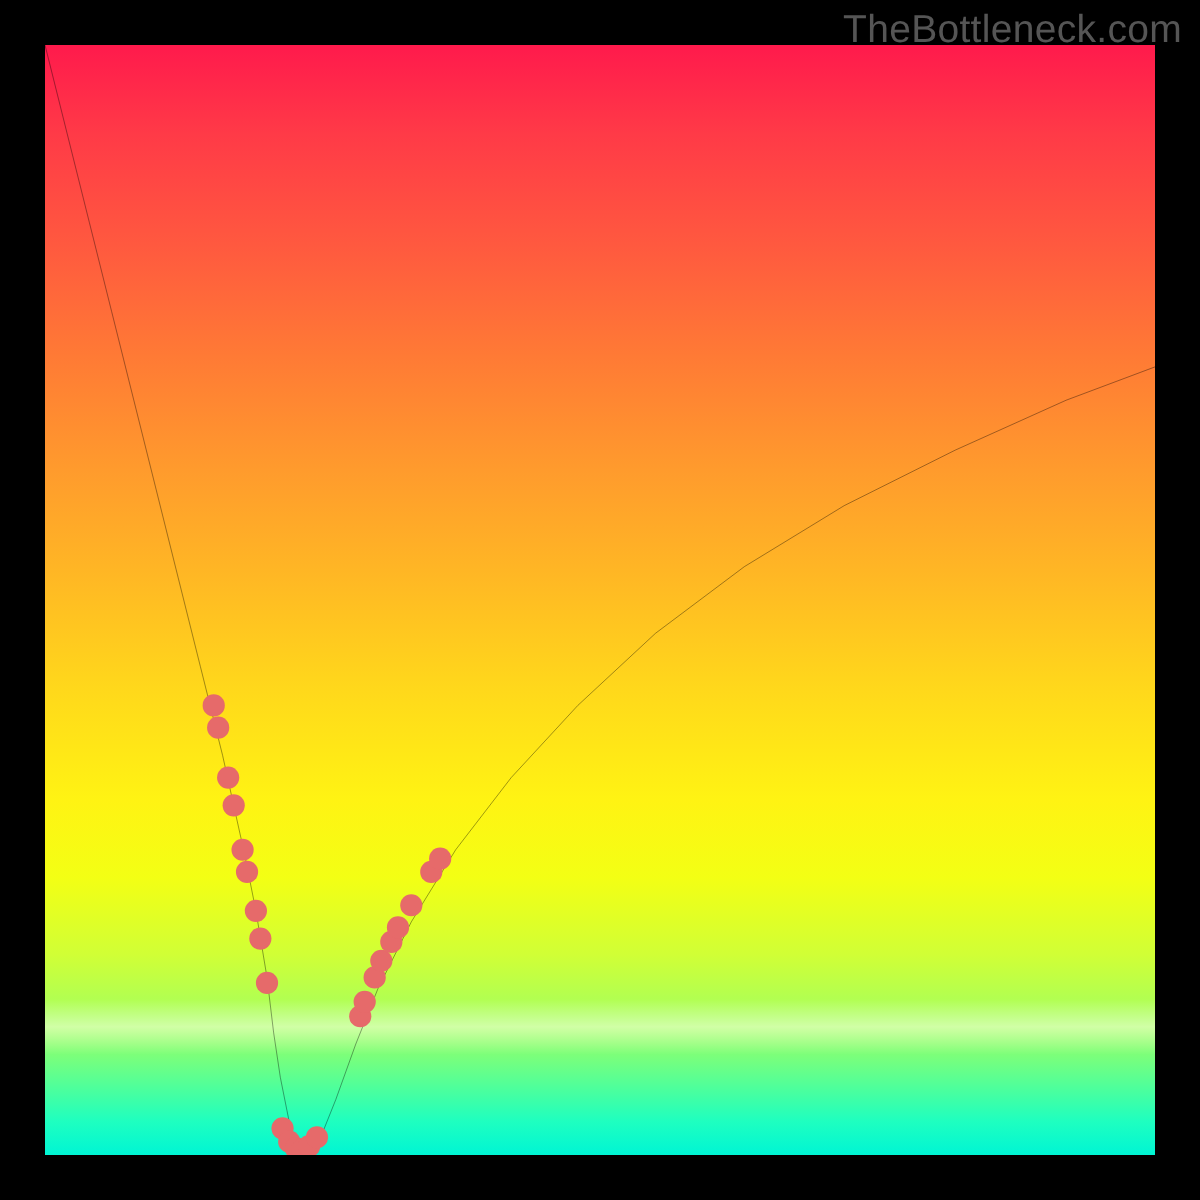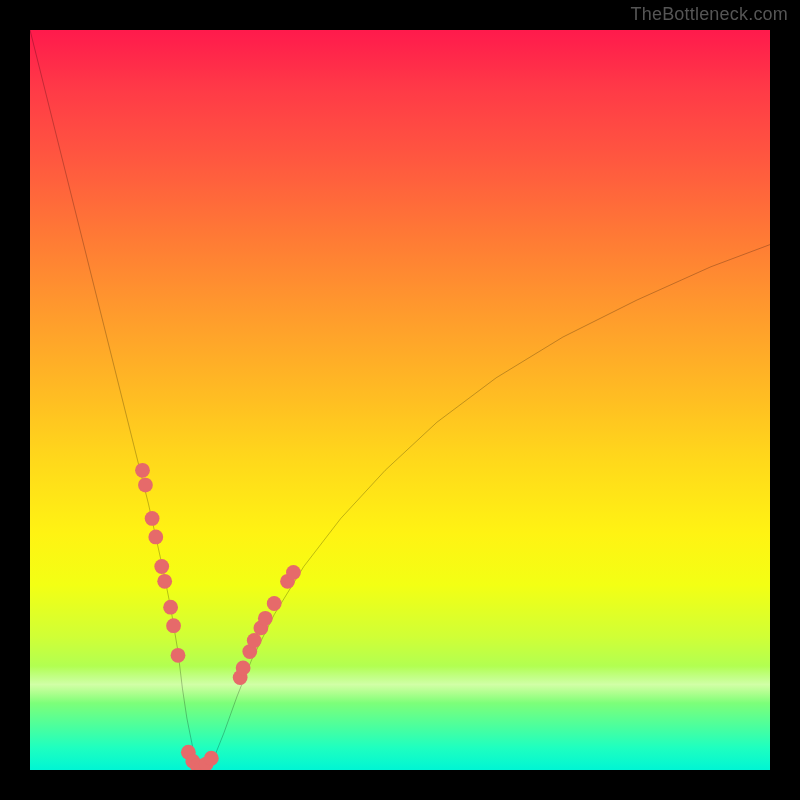--- a/index.html
+++ b/index.html
@@ -66,21 +66,21 @@
     top: 0;
     left: 0;
     width: 100%;
     height: 100%;
   }
   .watermark {
     position: absolute;
     top: 4px;
     right: 12px;
     color: #555;
-    font-size: 18px;
+    font-size: 26px;
     font-weight: 400;
     letter-spacing: 0.2px;
     user-select: none;
   }
 </style>
 </head>
 <body>
 
 <div class="frame">
   <div class="plot">

